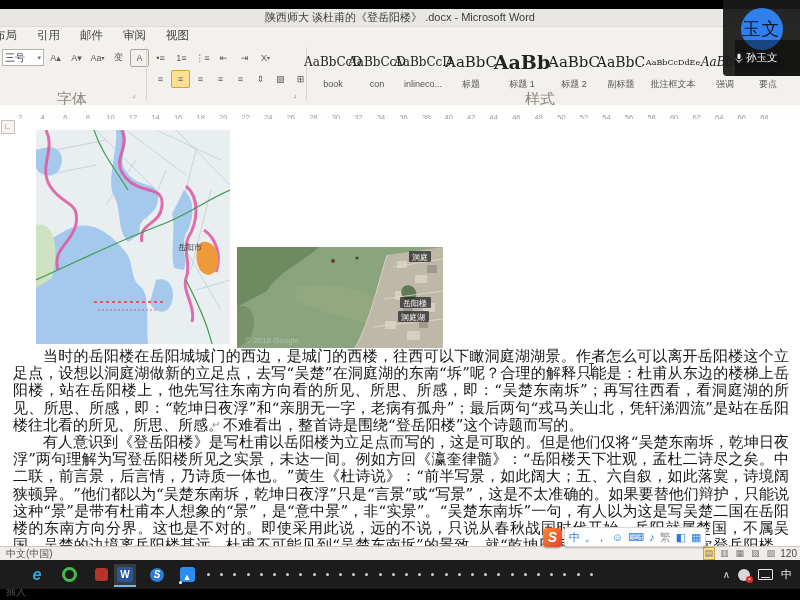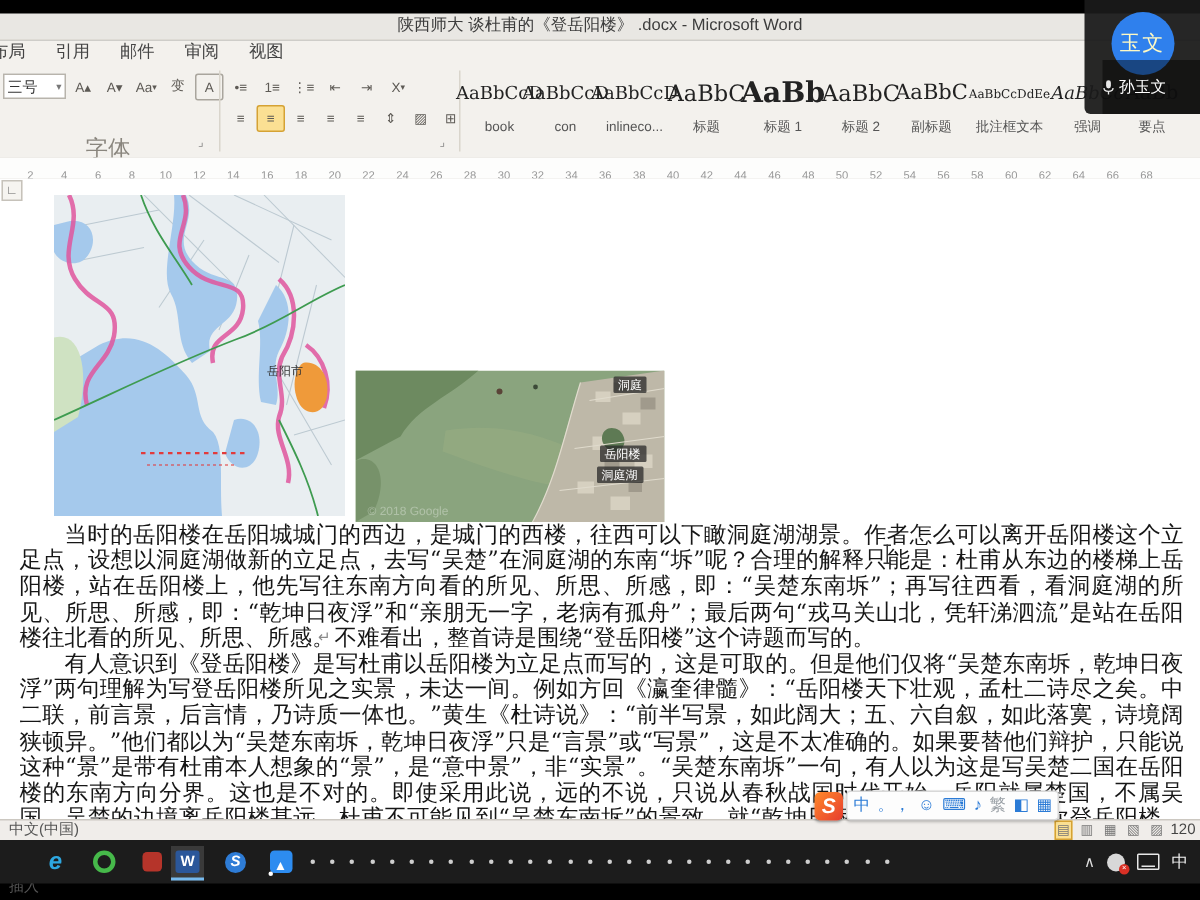--- a/index.html
+++ b/index.html
@@ -103,21 +103,21 @@
   #traybadge{position:relative;width:12px;height:12px;background:#d8d8d8;border-radius:50%;}
   #traybadge i{position:absolute;right:-3px;bottom:-2px;width:7px;height:7px;background:#d93025;
     border-radius:50%;color:#fff;font-size:5px;font-style:normal;line-height:7px;text-align:center;}
   #traykbd{width:13px;height:9px;border:1px solid #e8e8e8;border-radius:1px;background:#1c1c1c;position:relative;}
   #traykbd:after{content:"";position:absolute;left:2px;bottom:1px;right:2px;height:1px;background:#e8e8e8;}
   #trayime{color:#f0f0f0;font-size:11px;}
   
   #meetoverlay{position:absolute;right:0;top:0;width:77px;height:76px;background:rgba(26,26,26,.94);
     border-radius:0 0 0 4px;z-index:9;}
   #avatar{position:absolute;left:50%;top:8px;transform:translateX(-50%);width:42px;height:42px;
-    border-radius:50%;background:#2f80ed;color:#fef9c3;font-size:14px;display:flex;align-items:center;
+    border-radius:50%;background:#2f80ed;color:#0f172a;font-size:18px;display:flex;align-items:center;
     justify-content:center;letter-spacing:1px;}
   #namebar{position:absolute;left:0;bottom:0;width:100%;height:36px;background:rgba(0,0,0,.45);
     display:flex;align-items:center;gap:3px;margin-left:12px;}
   #namebar svg{flex:0 0 auto;}
   #pname{color:#fff;font-size:10.5px;}
 </style>
 </head>
 <body>
 
 <div id="titlebar">陕西师大 谈杜甫的《登岳阳楼》 .docx - Microsoft Word</div>
@@ -221,20 +221,21 @@
       </div>
     <div class="sitem s8">
         <span class="sample">AaBbCc</span>
         <span class="sname">强调</span>
       </div>
     <div class="sitem s9">
         <span class="sample">AaBb</span>
         <span class="sname">要点</span>
       </div>
   </div>
+  <div class="glabel" style="left:310px;width:460px;">样式</div>
 </div>
 
 <div id="ruler">
   <div id="rulernums">
     
   <span class="rnum">2</span><span class="rnum">4</span><span class="rnum">6</span><span class="rnum">8</span><span class="rnum">10</span><span class="rnum">12</span><span class="rnum">14</span><span class="rnum">16</span><span class="rnum">18</span><span class="rnum">20</span><span class="rnum">22</span><span class="rnum">24</span><span class="rnum">26</span><span class="rnum">28</span><span class="rnum">30</span><span class="rnum">32</span><span class="rnum">34</span><span class="rnum">36</span><span class="rnum">38</span><span class="rnum">40</span><span class="rnum">42</span><span class="rnum">44</span><span class="rnum">46</span><span class="rnum">48</span><span class="rnum">50</span><span class="rnum">52</span><span class="rnum">54</span><span class="rnum">56</span><span class="rnum">58</span><span class="rnum">60</span><span class="rnum">62</span><span class="rnum">64</span><span class="rnum">66</span><span class="rnum">68</span></div>
 </div>
 <div id="tabsel">∟</div>
 
 <div id="doc">

